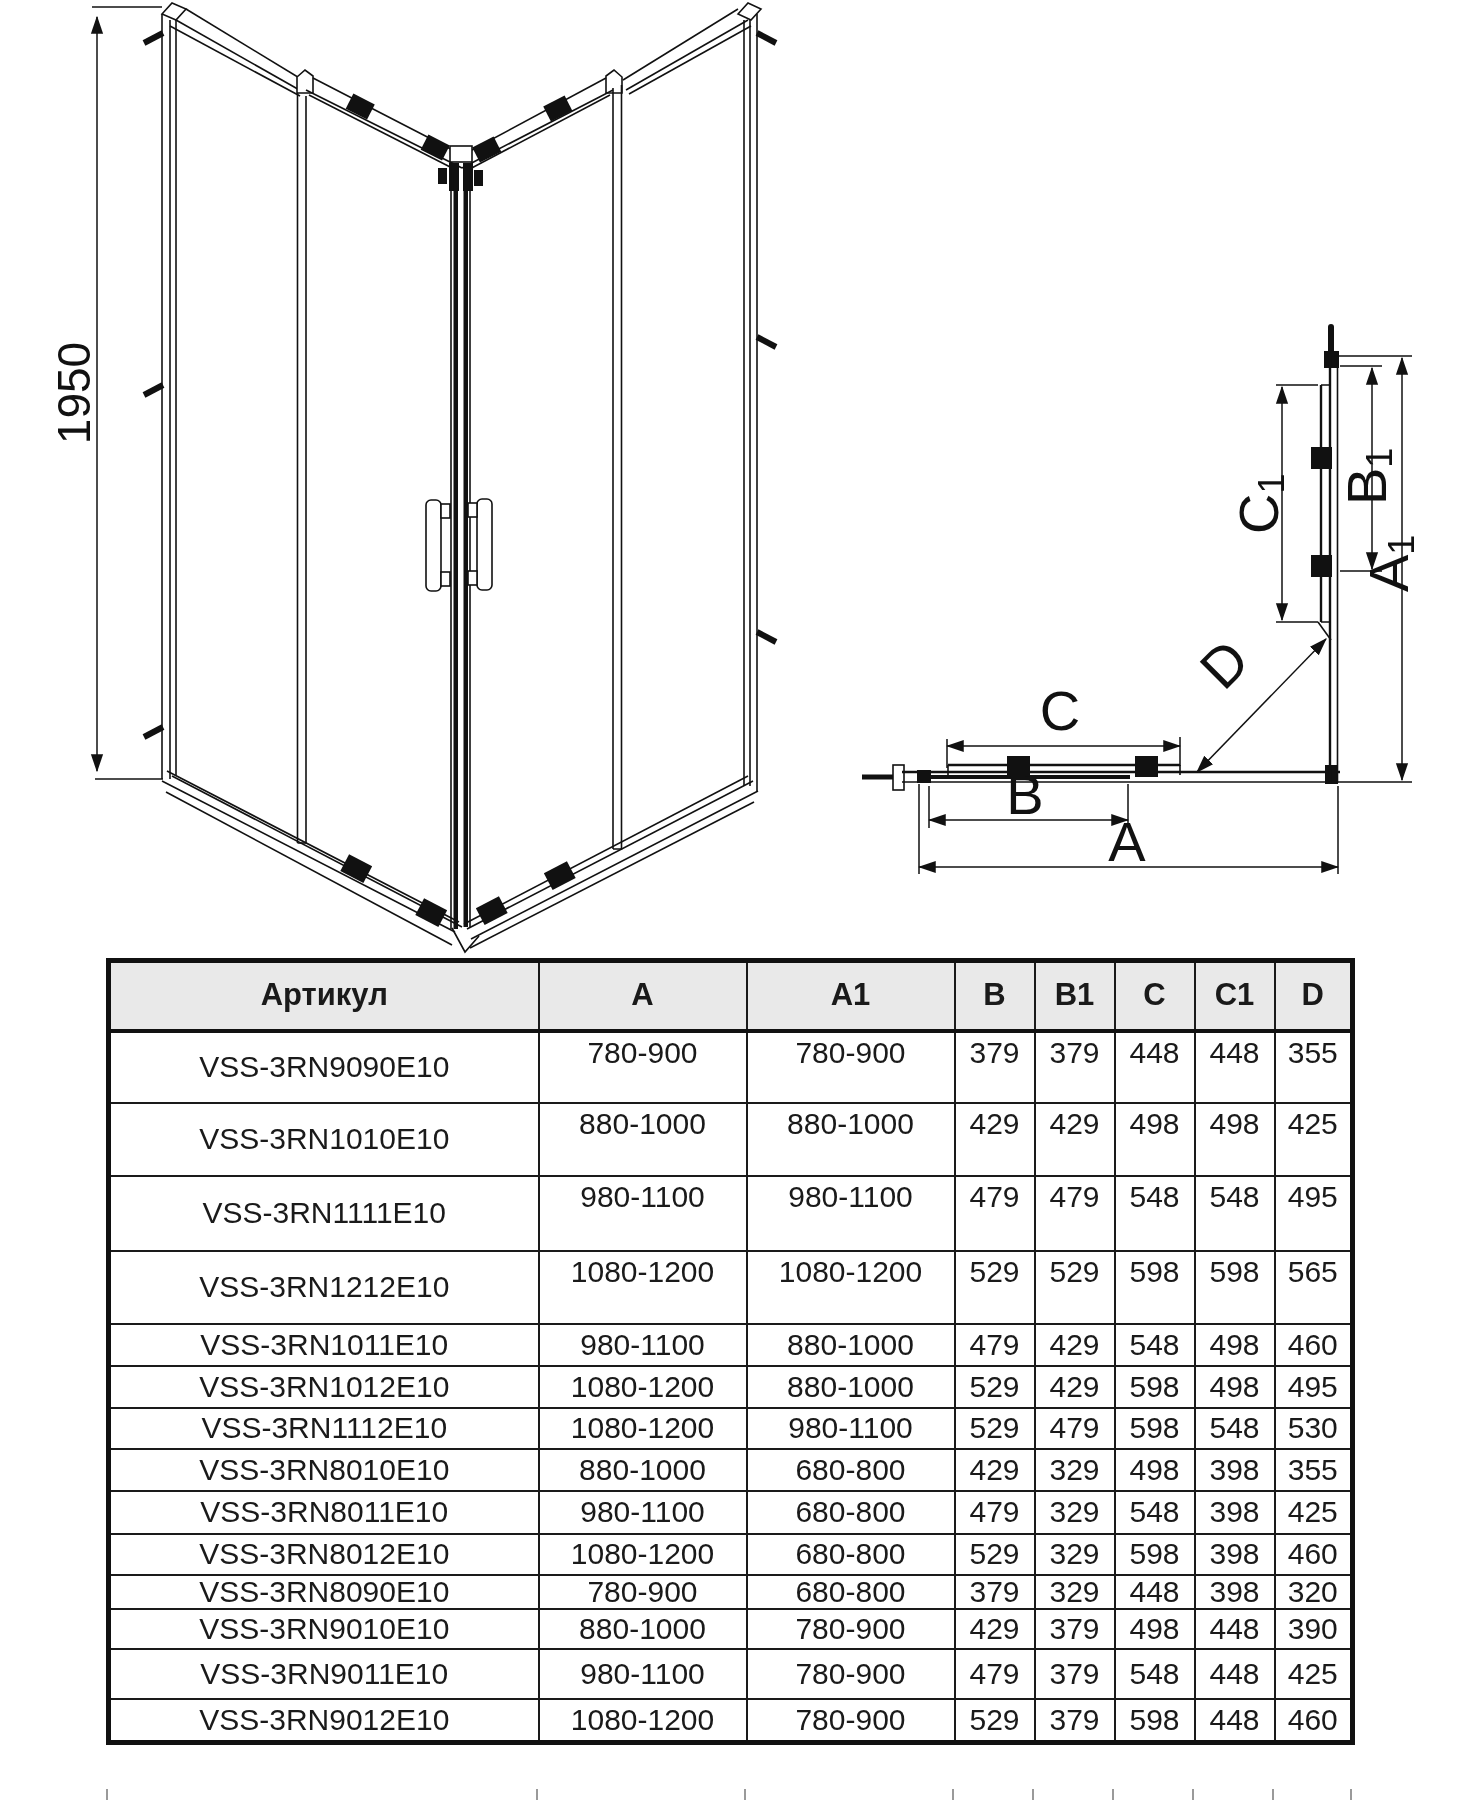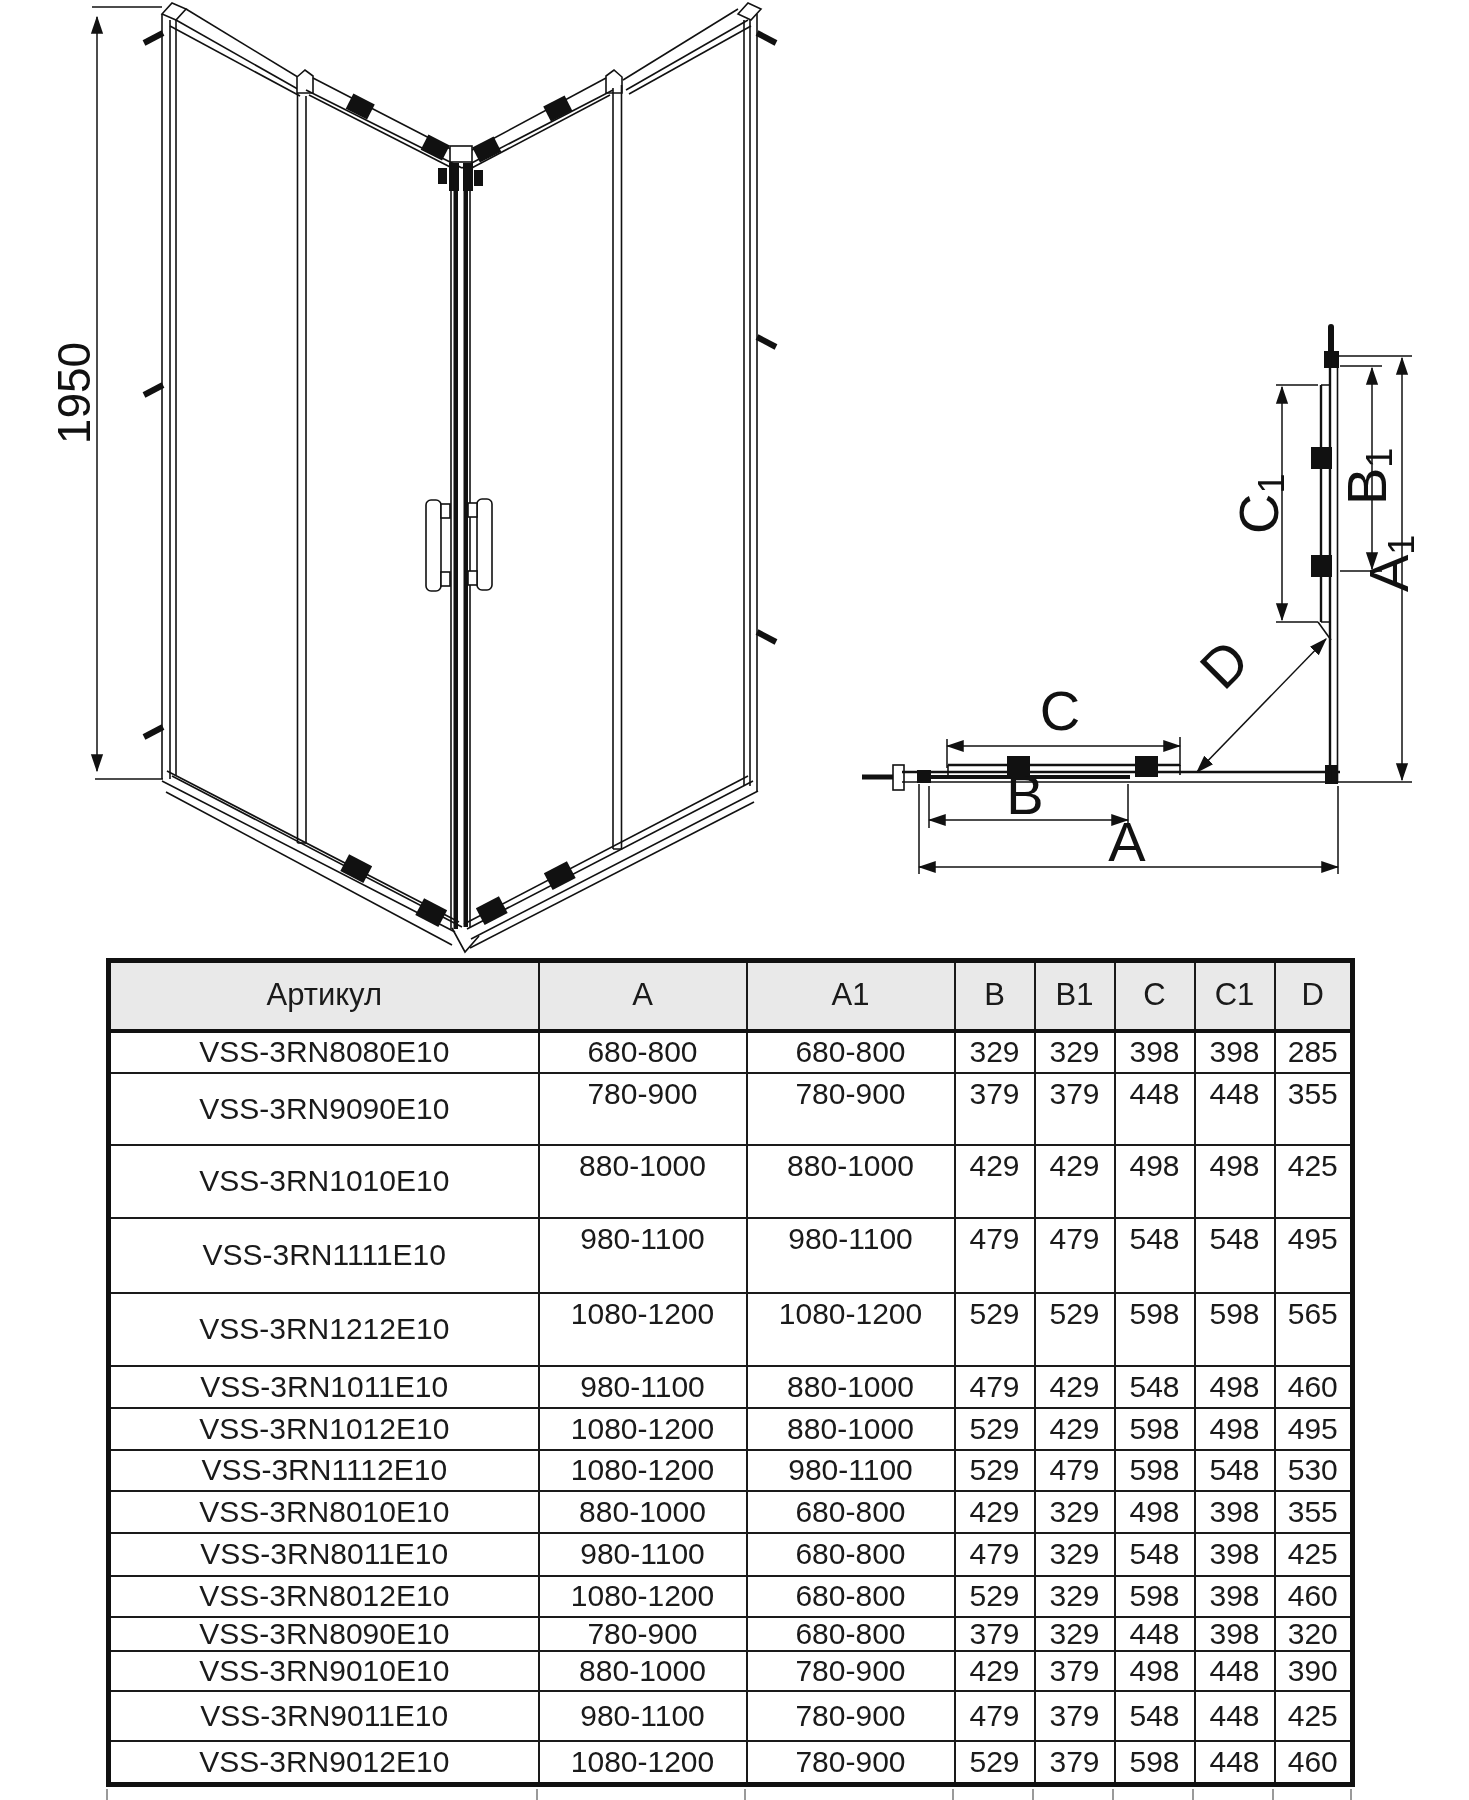--- a/index.html
+++ b/index.html
@@ -22,21 +22,21 @@
   .spec-table{
     position:absolute;left:106px;top:958px;width:1244px;
     border-collapse:collapse;table-layout:fixed;text-align:center;
     border:5px solid #111;
   }
   .spec-table td, .spec-table th{
     border:2px solid #1a1a1a;padding:0;vertical-align:middle;
     font-size:30px;line-height:1.05;overflow:hidden;white-space:nowrap;
   }
   .spec-table th{
-    background:#e9e9e9;font-weight:normal;font-size:31px;
+    background:#e9e9e9;font-weight:bold;font-size:31px;
     border-bottom:4px solid #111;
   }
   tr.tall td.val{vertical-align:top;padding-top:4px;}
   .ghost{
     position:absolute;left:106px;top:1789px;width:1244px;height:11px;
     border-collapse:collapse;table-layout:fixed;
   }
   .ghost td{border:2px solid #9a9a9a;border-top:none;border-bottom:none;padding:0;}
 </style>
 </head>
@@ -225,30 +225,20 @@
       <tr style="height:70px">
     <th>Артикул</th>
     <th>A</th>
     <th>A1</th>
     <th>B</th>
     <th>B1</th>
     <th>C</th>
     <th>C1</th>
     <th>D</th>
   </tr>
-  <tr style="height:42px">
-    <td class="art">VSS-3RN8080E10</td>
-    <td class="val">680-800</td>
-    <td class="val">680-800</td>
-    <td class="val">329</td>
-    <td class="val">329</td>
-    <td class="val">398</td>
-    <td class="val">398</td>
-    <td class="val">285</td>
-  </tr>
   <tr class="tall" style="height:72px">
     <td class="art">VSS-3RN9090E10</td>
     <td class="val">780-900</td>
     <td class="val">780-900</td>
     <td class="val">379</td>
     <td class="val">379</td>
     <td class="val">448</td>
     <td class="val">448</td>
     <td class="val">355</td>
   </tr>

